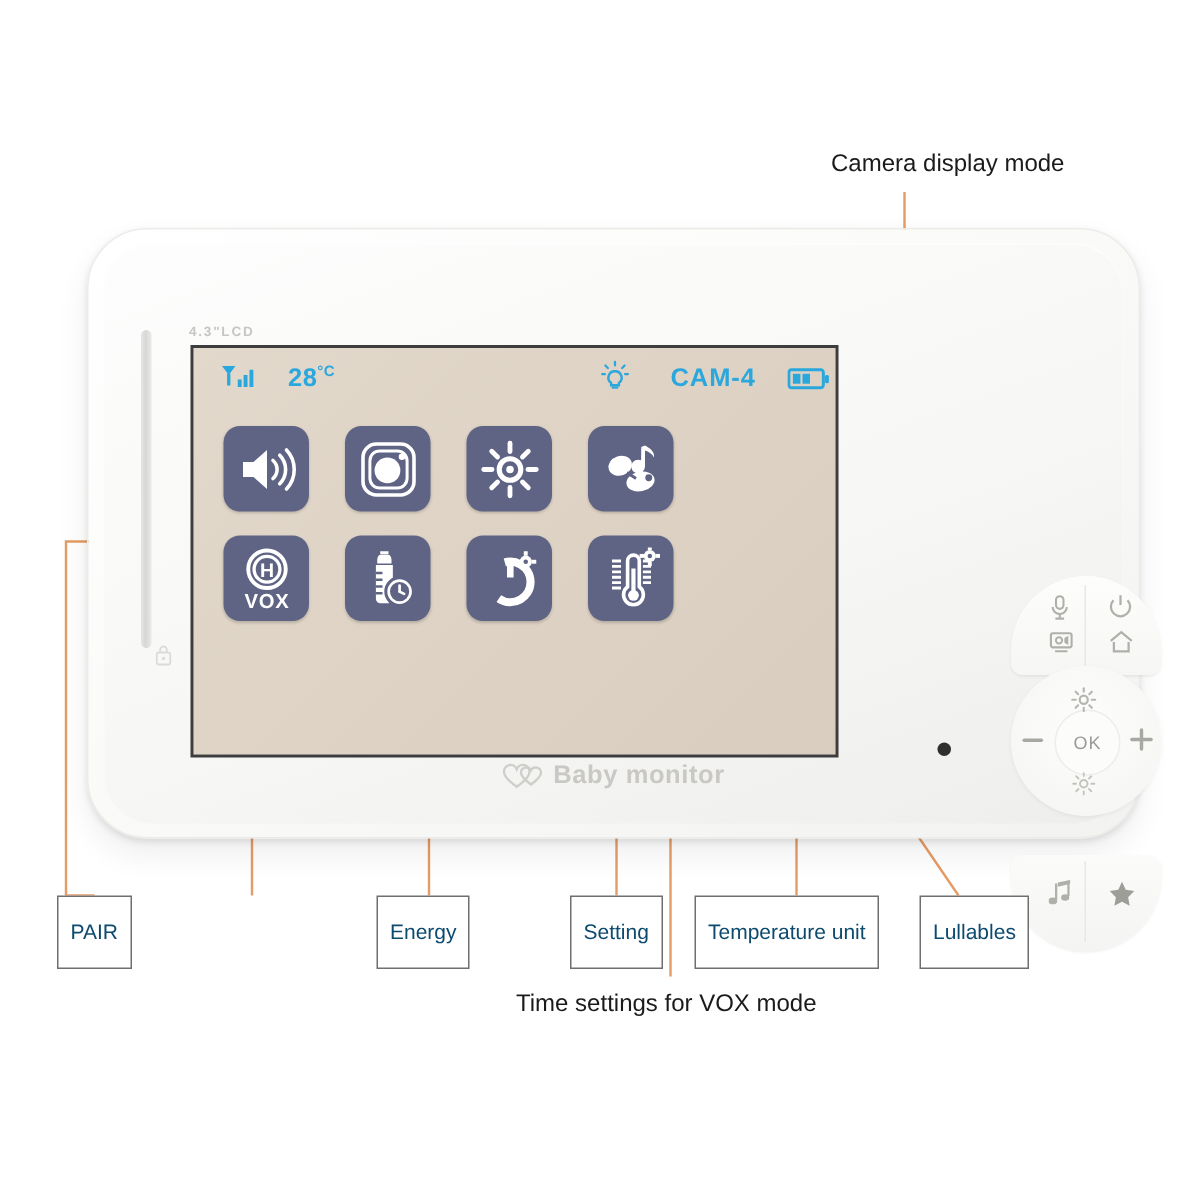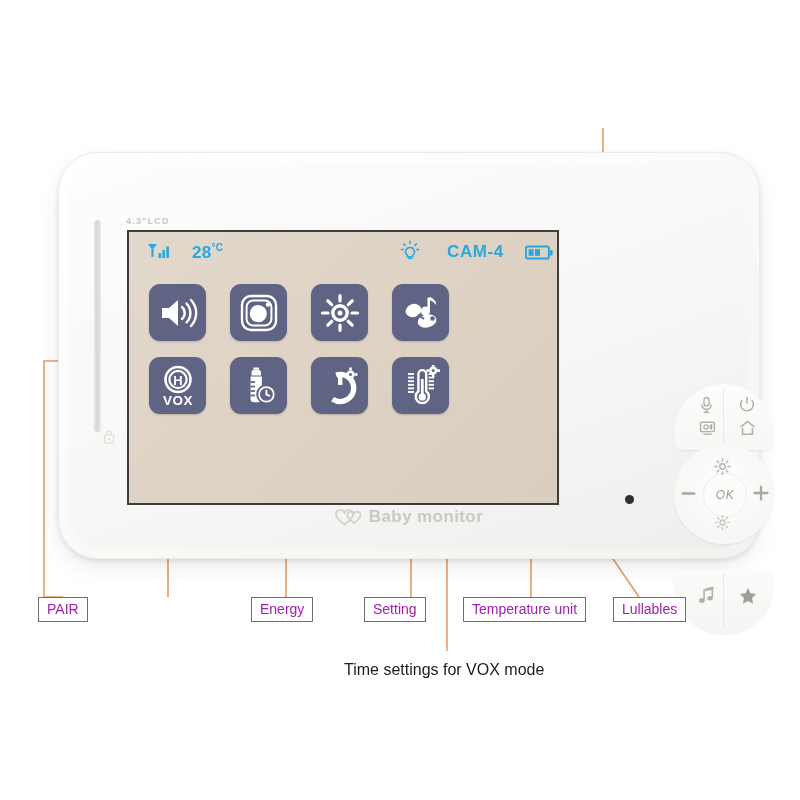--- a/index.html
+++ b/index.html
@@ -104,28 +104,27 @@
     position:absolute;left:5px;top:60px;width:100px;height:100px;border-radius:50%;
     background:radial-gradient(circle at 50% 40%,#fdfdfd,#f4f4f2);
     box-shadow:0 1px 3px rgba(0,0,0,.06);
   }
   .wheel-hub{
     position:absolute;left:50%;top:50%;width:42px;height:42px;margin:-21px 0 0 -21px;
     border-radius:50%;border:1px solid #ededea;
     display:flex;align-items:center;justify-content:center;
     font-size:12px;color:#9a9a96;letter-spacing:.6px;
     background:#fcfcfb;
-    font-style:italic;
   }
   .pad-ico{position:absolute;color:#b5b5b0;}
 
   
   .lbl{
     position:absolute;border:1px solid #6f6f6f;background:#fff;
-    font-size:14px;color:#a21caf;padding:4px 8px;white-space:nowrap;
+    font-size:14px;color:#0c4a6e;padding:16px 8px;white-space:nowrap;
     line-height:1.1;
   }
   .lbl-plain{
     position:absolute;font-size:16px;color:#1b1b1b;white-space:nowrap;
   }
   svg.lines{position:absolute;left:0;top:0;width:800px;height:800px;pointer-events:none;}
   .ln{fill:none;stroke:#e08a4a;stroke-width:1.6;opacity:.85;}
 </style>
 </head>
 <body>
@@ -455,27 +454,28 @@
 
         <span class="pad-ico" style="left:70px;top:203px;">
           <svg width="18" height="18" viewBox="0 0 18 18">
             <path d="M9 0.9 L11.5 6.2 L17.2 7 L13.1 11.1 L14.1 16.8 L9 14.1 L3.9 16.8 L4.9 11.1 L0.8 7 L6.5 6.2 Z" fill="#9e9e99"></path>
           </svg>
         </span>
       </div>
     </div>
   </div>
 
+  <div class="lbl-plain" style="left:554px;top:101px;">Camera display mode</div>
 
   <div class="lbl" style="left:38px;top:597px;">PAIR</div>
 
 
   <div class="lbl" style="left:251px;top:597px;">Energy</div>
 
-  <div class="lbl" style="left:364px;top:597px;">Setting</div>
+  <div class="lbl" style="left:380px;top:597px;">Setting</div>
 
   <div class="lbl" style="left:463px;top:597px;">Temperature unit</div>
 
   <div class="lbl" style="left:613px;top:597px;">Lullables</div>
 
   <div class="lbl-plain" style="left:344px;top:661px;">Time settings for VOX mode</div>
 
 </div>
 
 </body></html>

